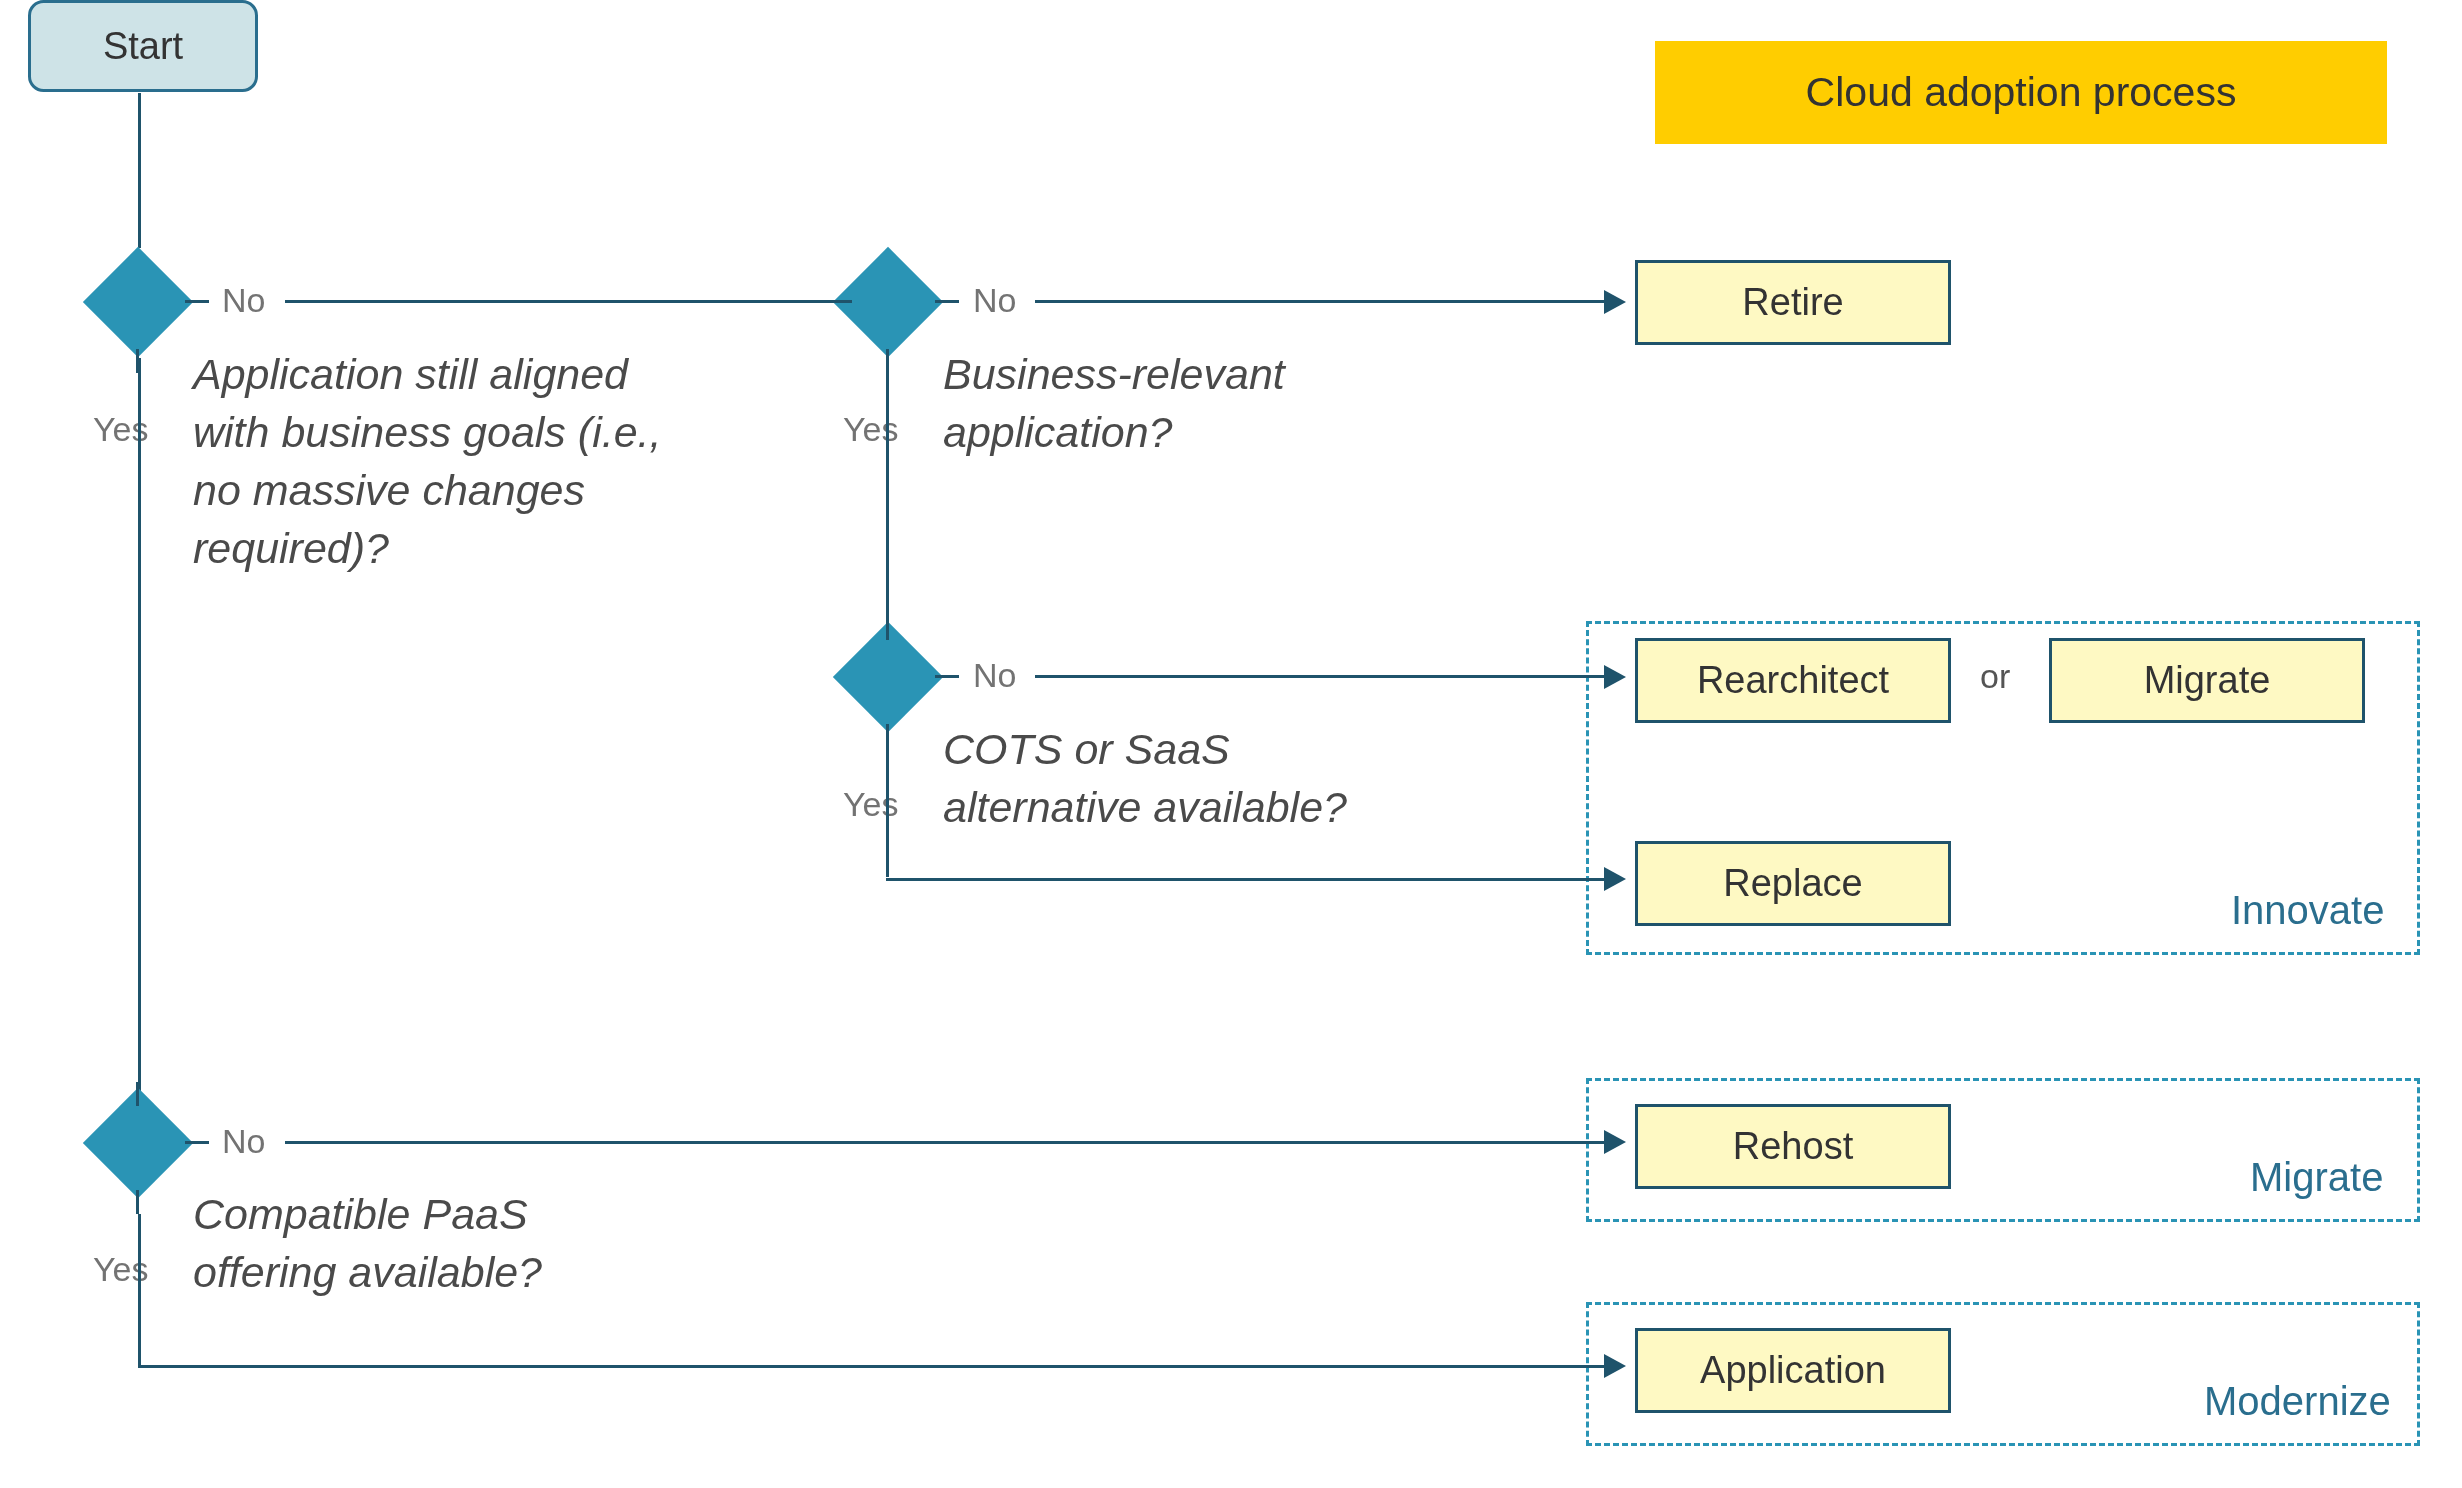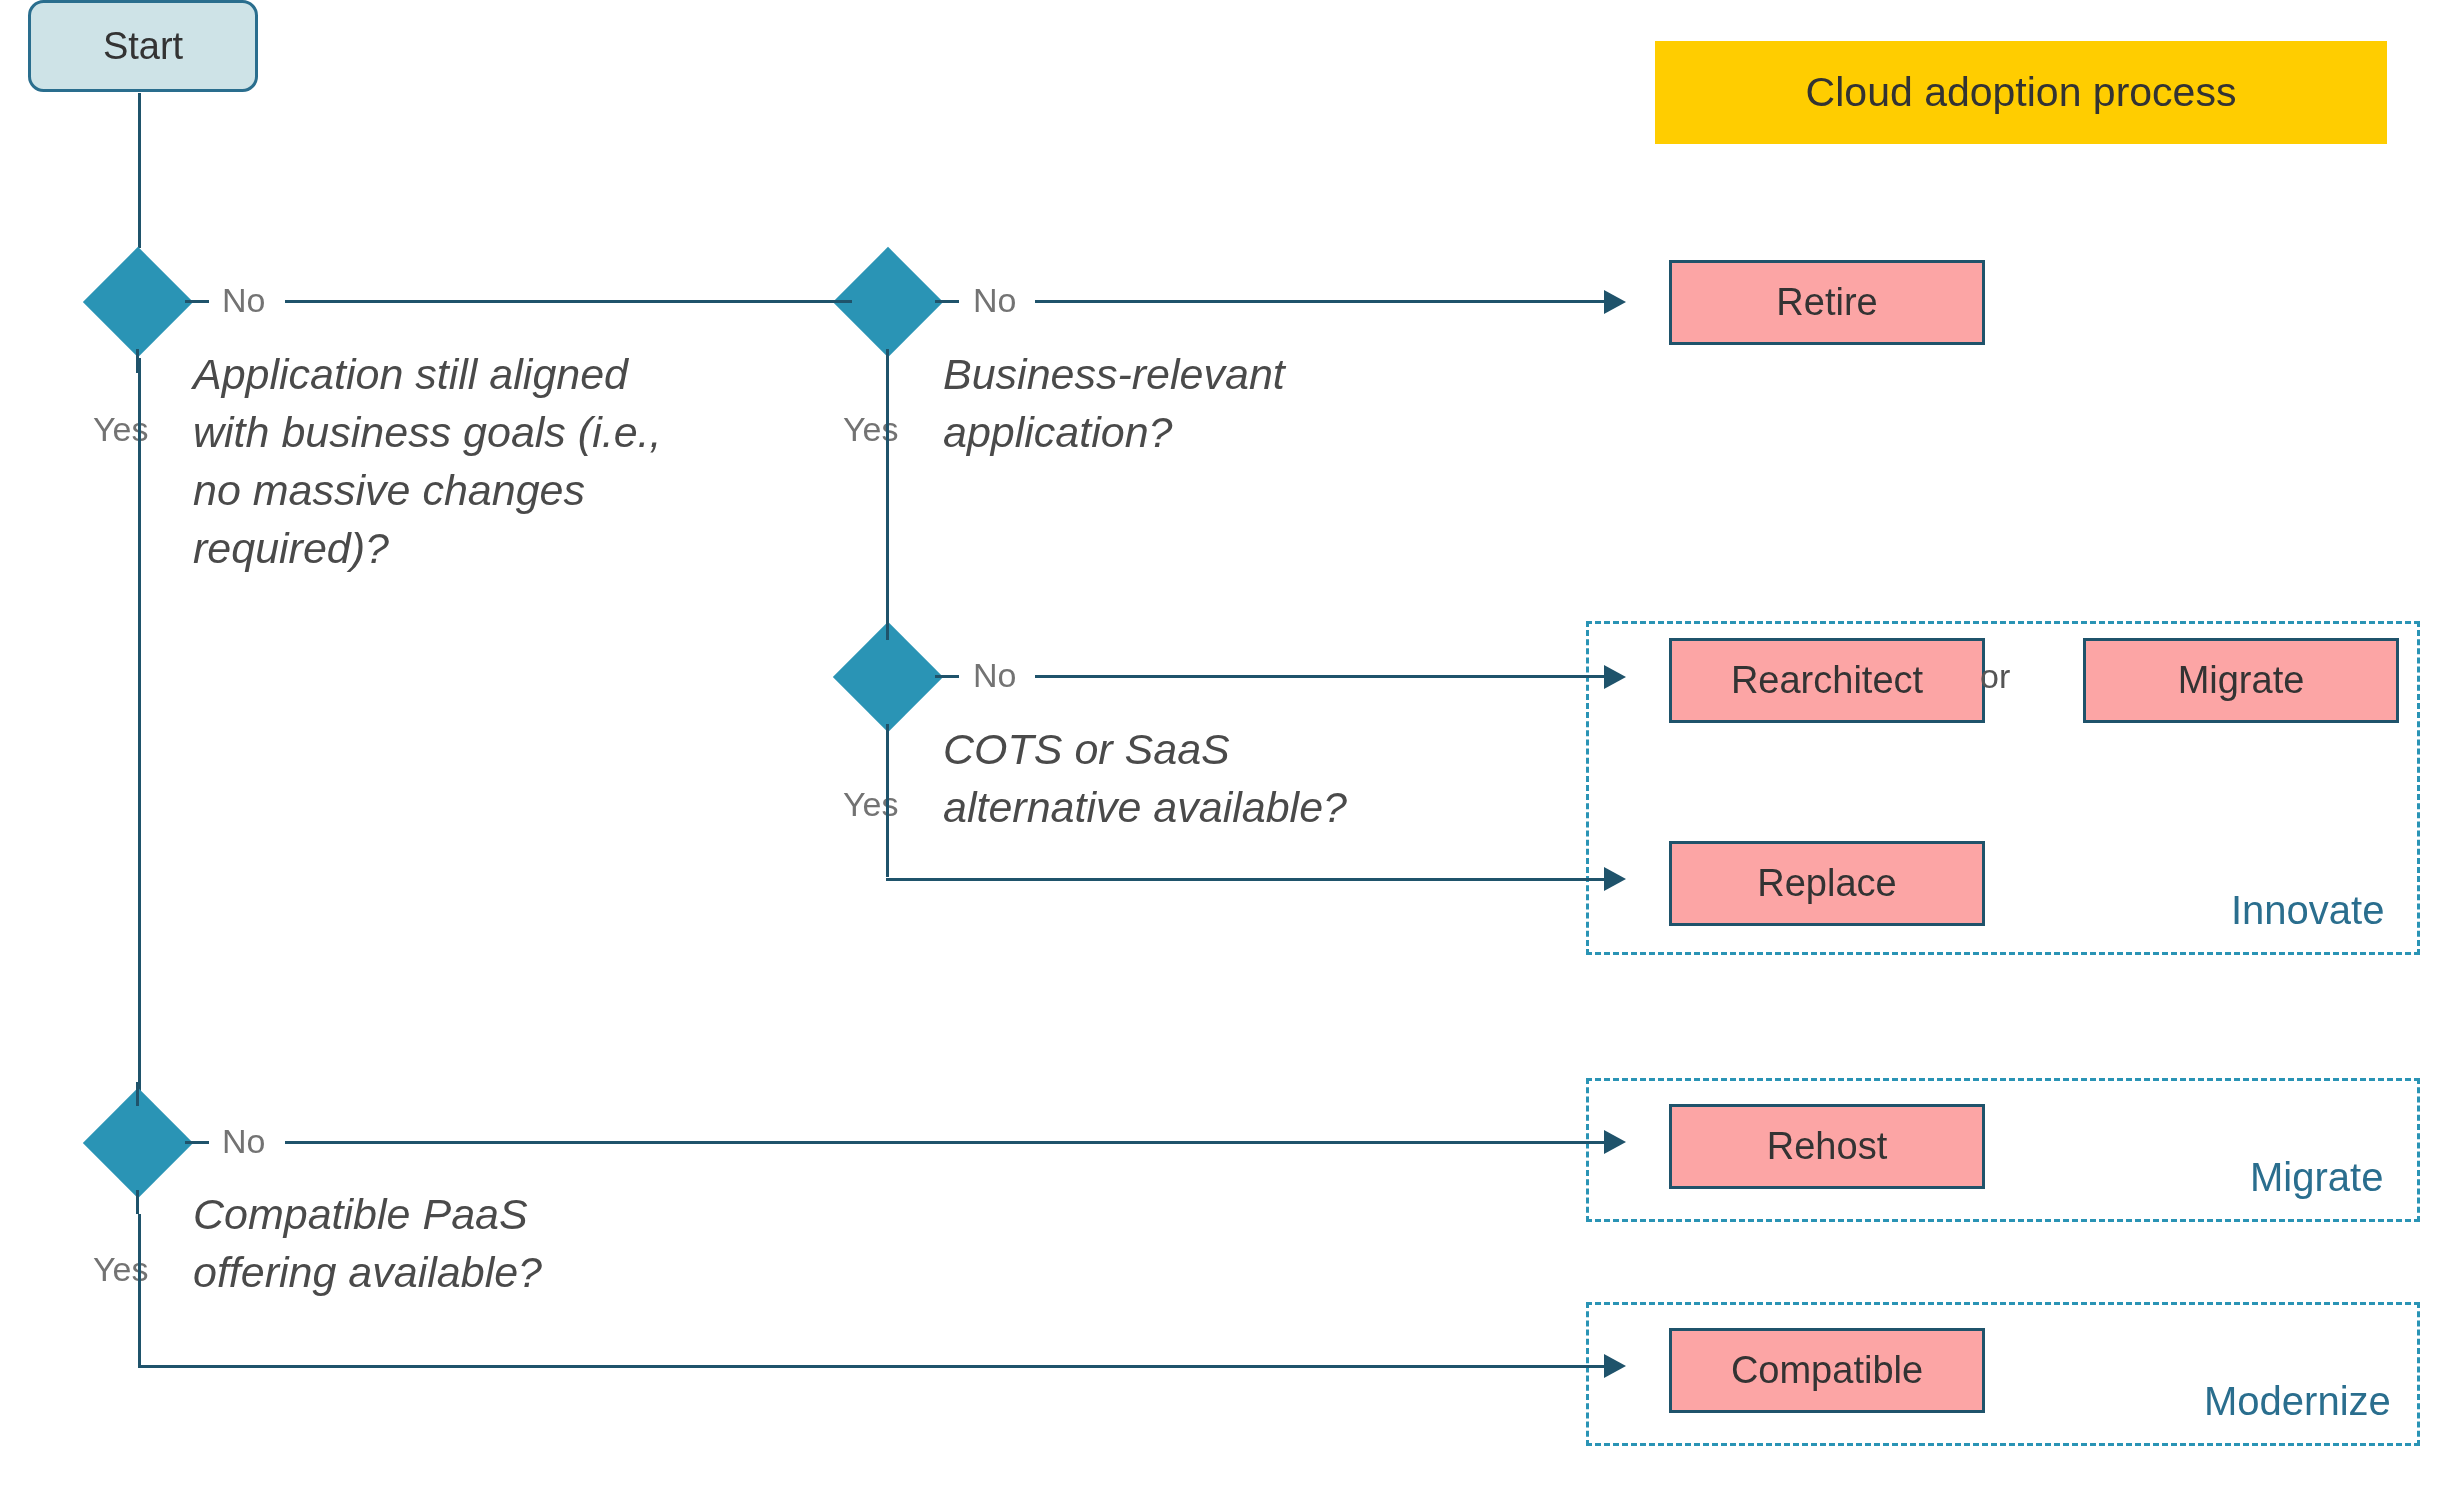--- a/index.html
+++ b/index.html
@@ -42,28 +42,27 @@
   }
   .tick-v {
     position: absolute;
     width: 3.4px;
     height: 24px;
     background: #1f536b;
   }
   
   .box {
     position: absolute;
-    background: #fca5a5;
+    background: #fef9c3;
     border: 3.4px solid #1f536b;
     font-size: 38px;
     color: #333;
     display: flex;
     align-items: center;
     justify-content: center;
-    margin-left: 34px;
   }
   
   .title-box {
     position: absolute;
     background: #ffcd00;
     font-size: 41px;
     color: #333;
     display: flex;
     align-items: center;
     justify-content: center;
@@ -190,16 +189,16 @@
   <div class="hline" style="left:285px; top:1141px; width:1319px;"></div>
   <div class="arrow-right" style="left:1604px; top:1130px;"></div>
   <div class="box" style="left:1635px; top:1104px; width:310px; height:79px;">Rehost</div>
 
   <div class="group" style="left:1586px; top:1302px; width:828px; height:138px;"></div>
   <div class="group-label" style="left:2204px; top:1379px;">Modernize</div>
 
   <div class="vline" style="left:138px; top:1214px; height:153px;"></div>
   <div class="hline" style="left:138px; top:1365px; width:1466px;"></div>
   <div class="arrow-right" style="left:1604px; top:1354px;"></div>
-  <div class="box" style="left:1635px; top:1328px; width:310px; height:79px;">Compatible</div>
+  <div class="box" style="left:1635px; top:1328px; width:310px; height:79px;">Application</div>
 
 </div>
 
 
 </body></html>

